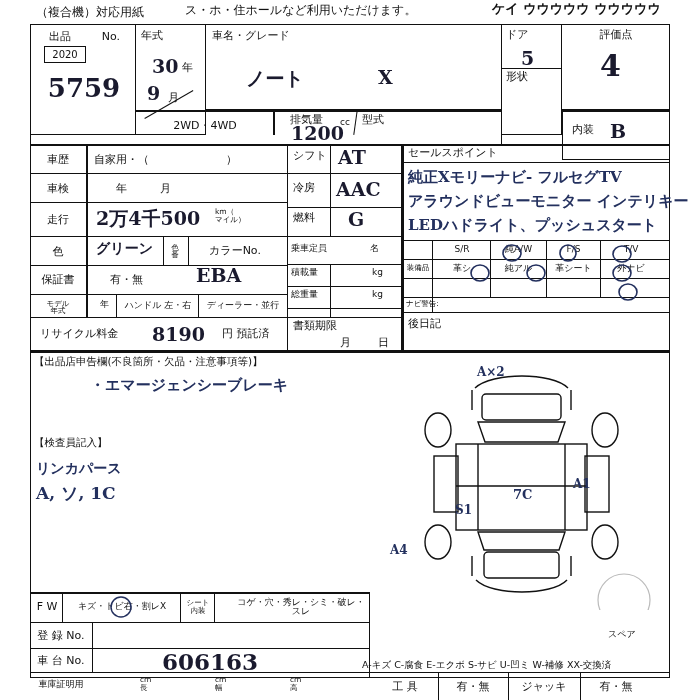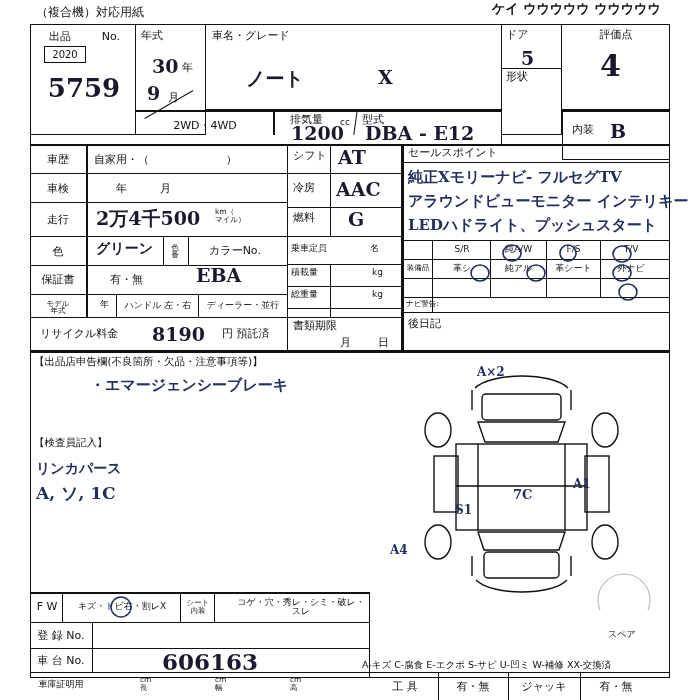--- a/index.html
+++ b/index.html
@@ -32,20 +32,21 @@
   .fade{color:#444;}
   svg{display:block;}
 </style>
 </head>
 <body>
 
 <div class="sheet">
 
   <div class="topstrip">
     <div class="t fade" style="left:36px;top:4px;">（複合機）対応用紙</div>
+    <div class="t fade" style="left:185px;top:2px;">ス・ホ・住ホールなど利用いただけます。</div>
     <div class="t fade hw" style="left:492px;top:0px;font-size:13px;">ケイ ウウウウウ ウウウウウ</div>
   </div>
 
   <div class="abs bd" style="left:30px;top:24px;width:640px;height:654px;"></div>
 
   <div class="abs bd" style="left:30px;top:24px;width:106px;height:111px;"></div>
   <div class="abs lbl ctr" style="left:42px;top:30px;width:36px;height:14px;">出品</div>
   <div class="abs lbl ctr" style="left:96px;top:30px;width:30px;height:14px;">No.</div>
   <div class="abs bd ctr" style="left:44px;top:46px;width:42px;height:17px;font-size:10px;border-width:1px;">2020</div>
   <div class="abs hw big ctr" style="left:34px;top:68px;width:100px;height:40px;">5759</div>
@@ -79,21 +80,20 @@
   <div class="hline" style="left:562px;top:110px;width:108px;height:1.5px;"></div>
 
   <div class="abs bd" style="left:136px;top:110px;width:366px;height:35px;border-top:none;border-left:none;border-bottom:none;"></div>
   <div class="hline" style="left:136px;top:110px;width:366px;height:1.5px;"></div>
   <div class="abs lbl ctr" style="left:150px;top:118px;width:110px;height:16px;">2WD・4WD</div>
   <div class="vline" style="left:273px;top:110px;width:1.5px;height:25px;"></div>
   <div class="abs lbl" style="left:290px;top:114px;">排気量</div>
   <div class="abs lbl-sm" style="left:340px;top:118px;">cc</div>
   <div class="abs hw mid" style="left:291px;top:122px;">1200</div>
   <div class="abs lbl" style="left:362px;top:114px;">型式</div>
-  <div class="abs hw mid" style="left:365px;top:122px;">DBA - E12</div>
   <div class="vline" style="left:355px;top:110px;width:1.2px;height:25px;transform:rotate(8deg);"></div>
   <div class="hline" style="left:30px;top:144px;width:640px;height:1.5px;"></div>
 
   <div class="abs bd" style="left:30px;top:145px;width:258px;height:206px;border-top:none;"></div>
 
   <div class="vline" style="left:86px;top:145px;width:1.5px;height:172px;"></div>
 
   <div class="hline" style="left:30px;top:173px;width:258px;height:1.3px;"></div>
   <div class="hline" style="left:30px;top:202px;width:258px;height:1.3px;"></div>
   <div class="hline" style="left:30px;top:236px;width:258px;height:1.3px;"></div>

